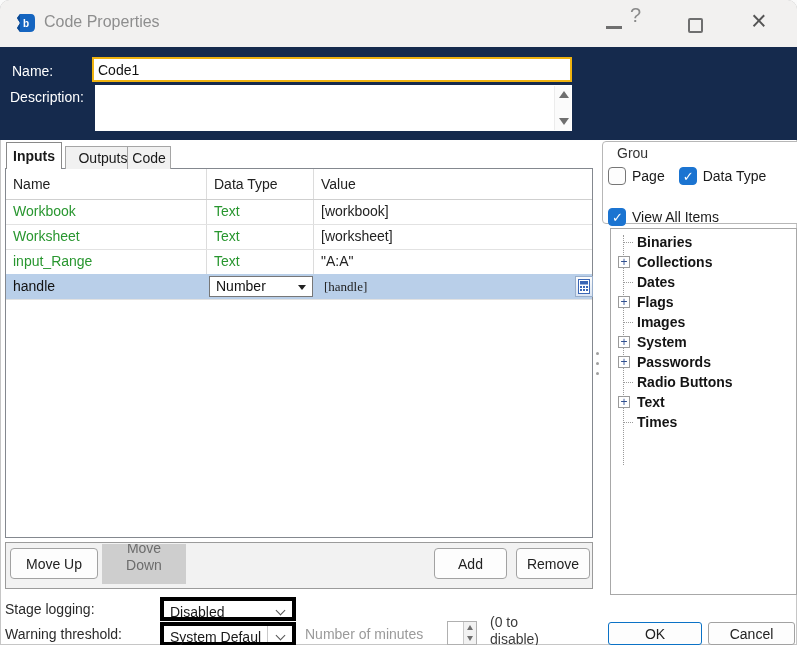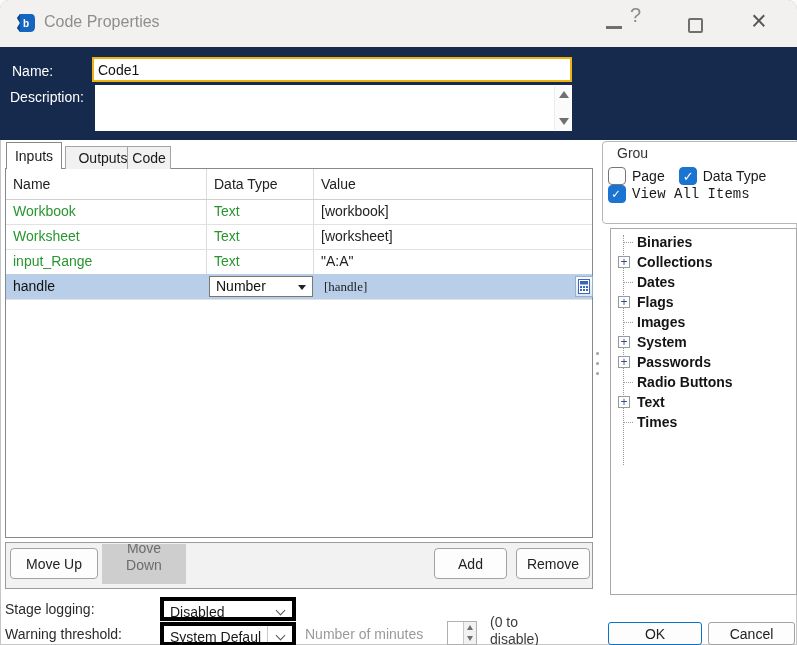--- a/index.html
+++ b/index.html
@@ -61,21 +61,21 @@
 
   
   .splitter { position:absolute; left:596px; top:352px; width:4px; height:26px; cursor:col-resize; }
   .splitter i { display:block; width:3px; height:3px; border-radius:50%; background:#9f9f9f; margin:0 0 7px 0; }
 
   
   .groupbox { position:absolute; left:602px; top:141px; width:200px; height:83px; border:1px solid #b7b7b7; border-radius:4px; background:#fff; }
   .group-label { position:absolute; left:14px; top:3px; color:#333; }
   .cbrow { position:absolute; left:5px; display:flex; align-items:center; gap:6px; }
   .cbrow.r1 { top:25px; }
-  .cbrow.r2 { top:43px;font-family:Liberation Mono, monospace; }
+  .cbrow.r2 { top:66px; }
   .cbox { width:18px; height:18px; border-radius:4px; flex:0 0 auto; cursor:pointer; position:relative; }
   .cbox.off { background:#fdfdfd; border:1px solid #767676; }
   .cbox.on { background:#1b74d1; border:1px solid #1b74d1; }
   .cbox.on::after { content:"✓"; position:absolute; left:3px; top:0px; color:#fff; font-size:13px; line-height:17px; }
   .cbl { margin-right:8px; cursor:default; }
 
   
   .treebox { position:absolute; left:610px; top:228px; width:187px; height:367px; background:#fff; border:1px solid #a8a8a8; overflow:hidden; }
   .treeline { position:absolute; left:12px; top:6px; height:230px; width:0; border-left:1px dotted #9a9a9a; }
   .tree { list-style:none; position:absolute; left:0; top:3px; width:100%; }
@@ -130,21 +130,21 @@
     <div class="desc-box">
       <span></span>
       <div class="desc-scroll">
         <div class="tri-up"></div>
         <div class="tri-dn"></div>
       </div>
     </div>
   </div>
 
   <div id="tabs">
-      <div class="tab active" style="left: 6px; width: 56px;">Inputs</div>
+      <div class="tab active" style="left: 6px; width: 56px; font-weight: bold;">Inputs</div>
       <div class="tab inactive" style="left: 65px; width: 65px; padding-left: 11px;">Outputs</div>
       <div class="tab inactive" style="left: 127px; width: 44px;">Code</div>
     </div>
 
   <div class="ptable">
     <span class="th" style="left:7px">Name</span>
     <span class="th" style="left:208px">Data Type</span>
     <span class="th" style="left:315px">Value</span>
     <div class="vline" style="left:200px"></div>
     <div class="vline" style="left:307px"></div>

